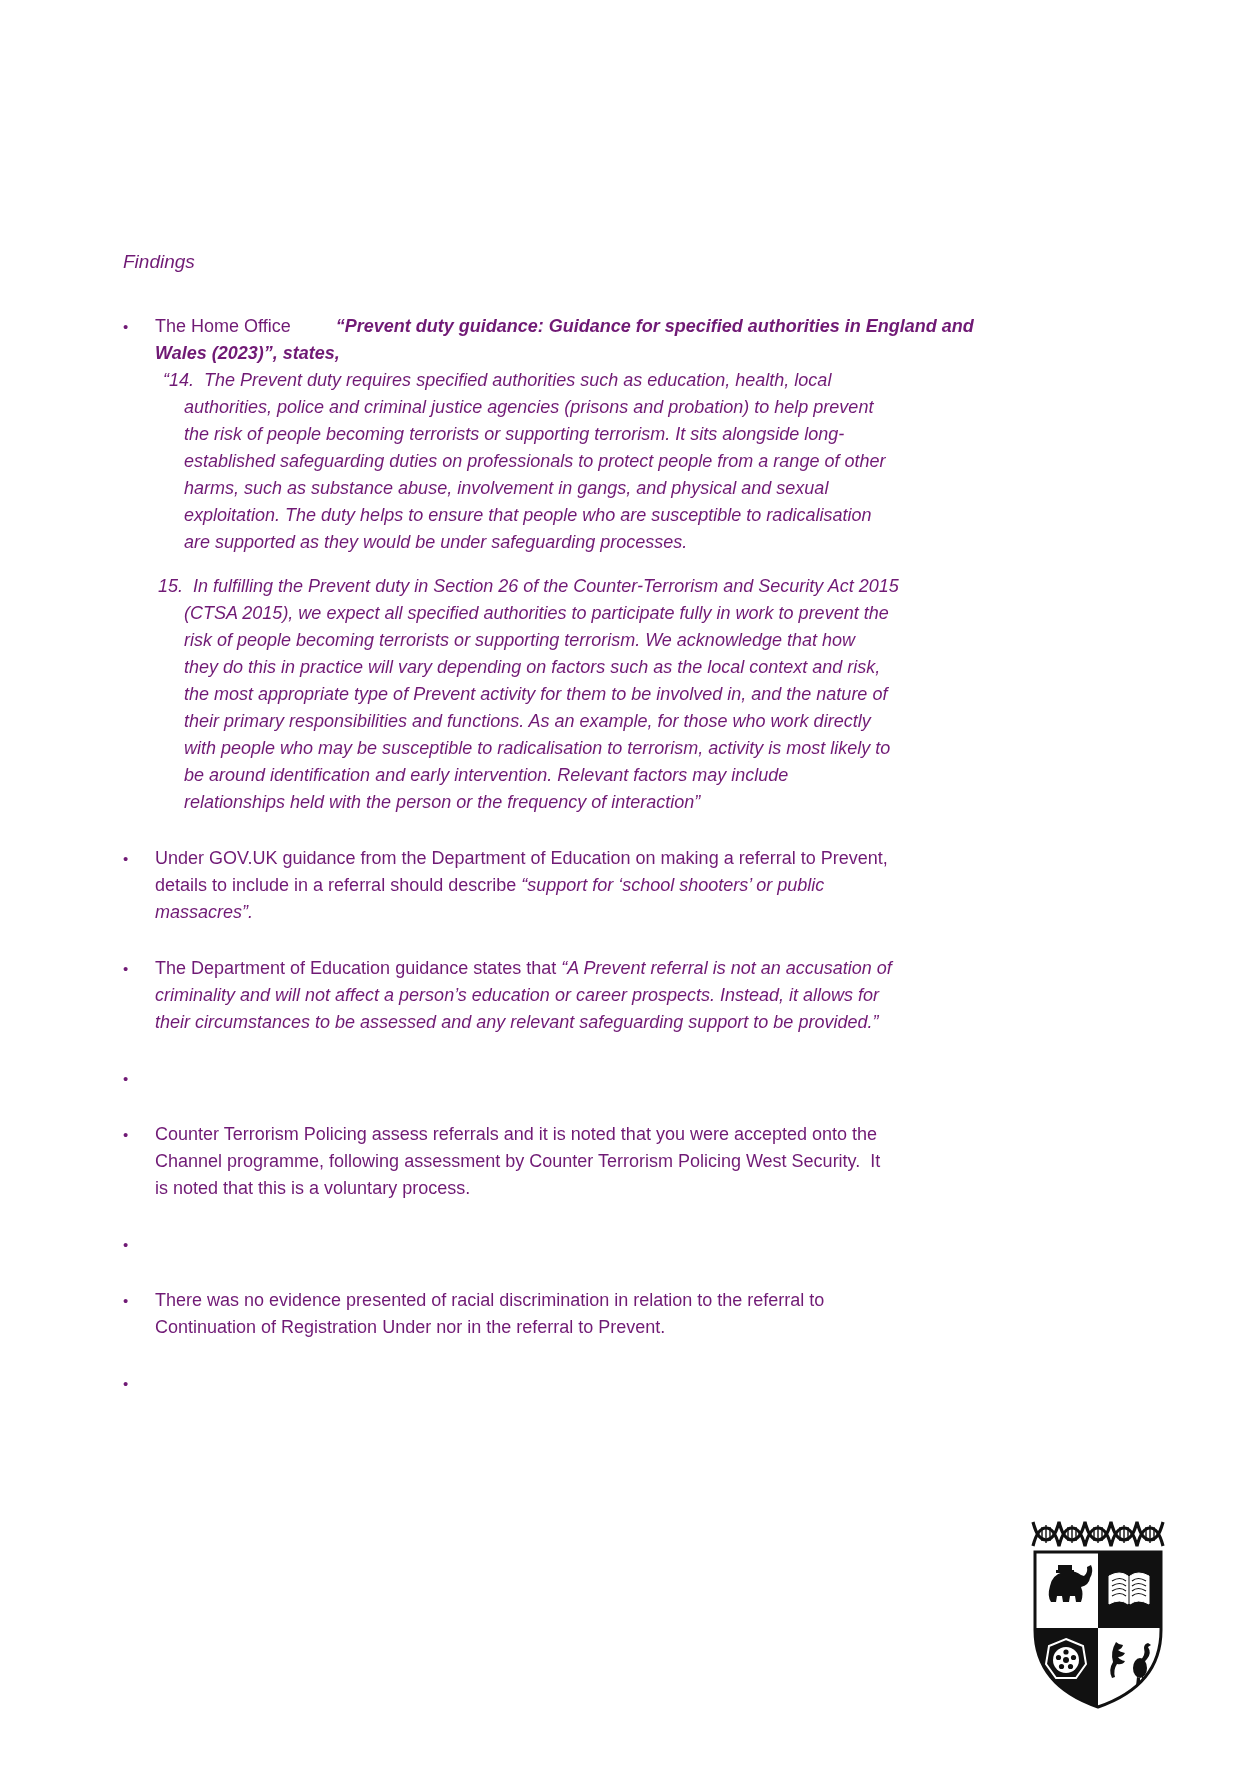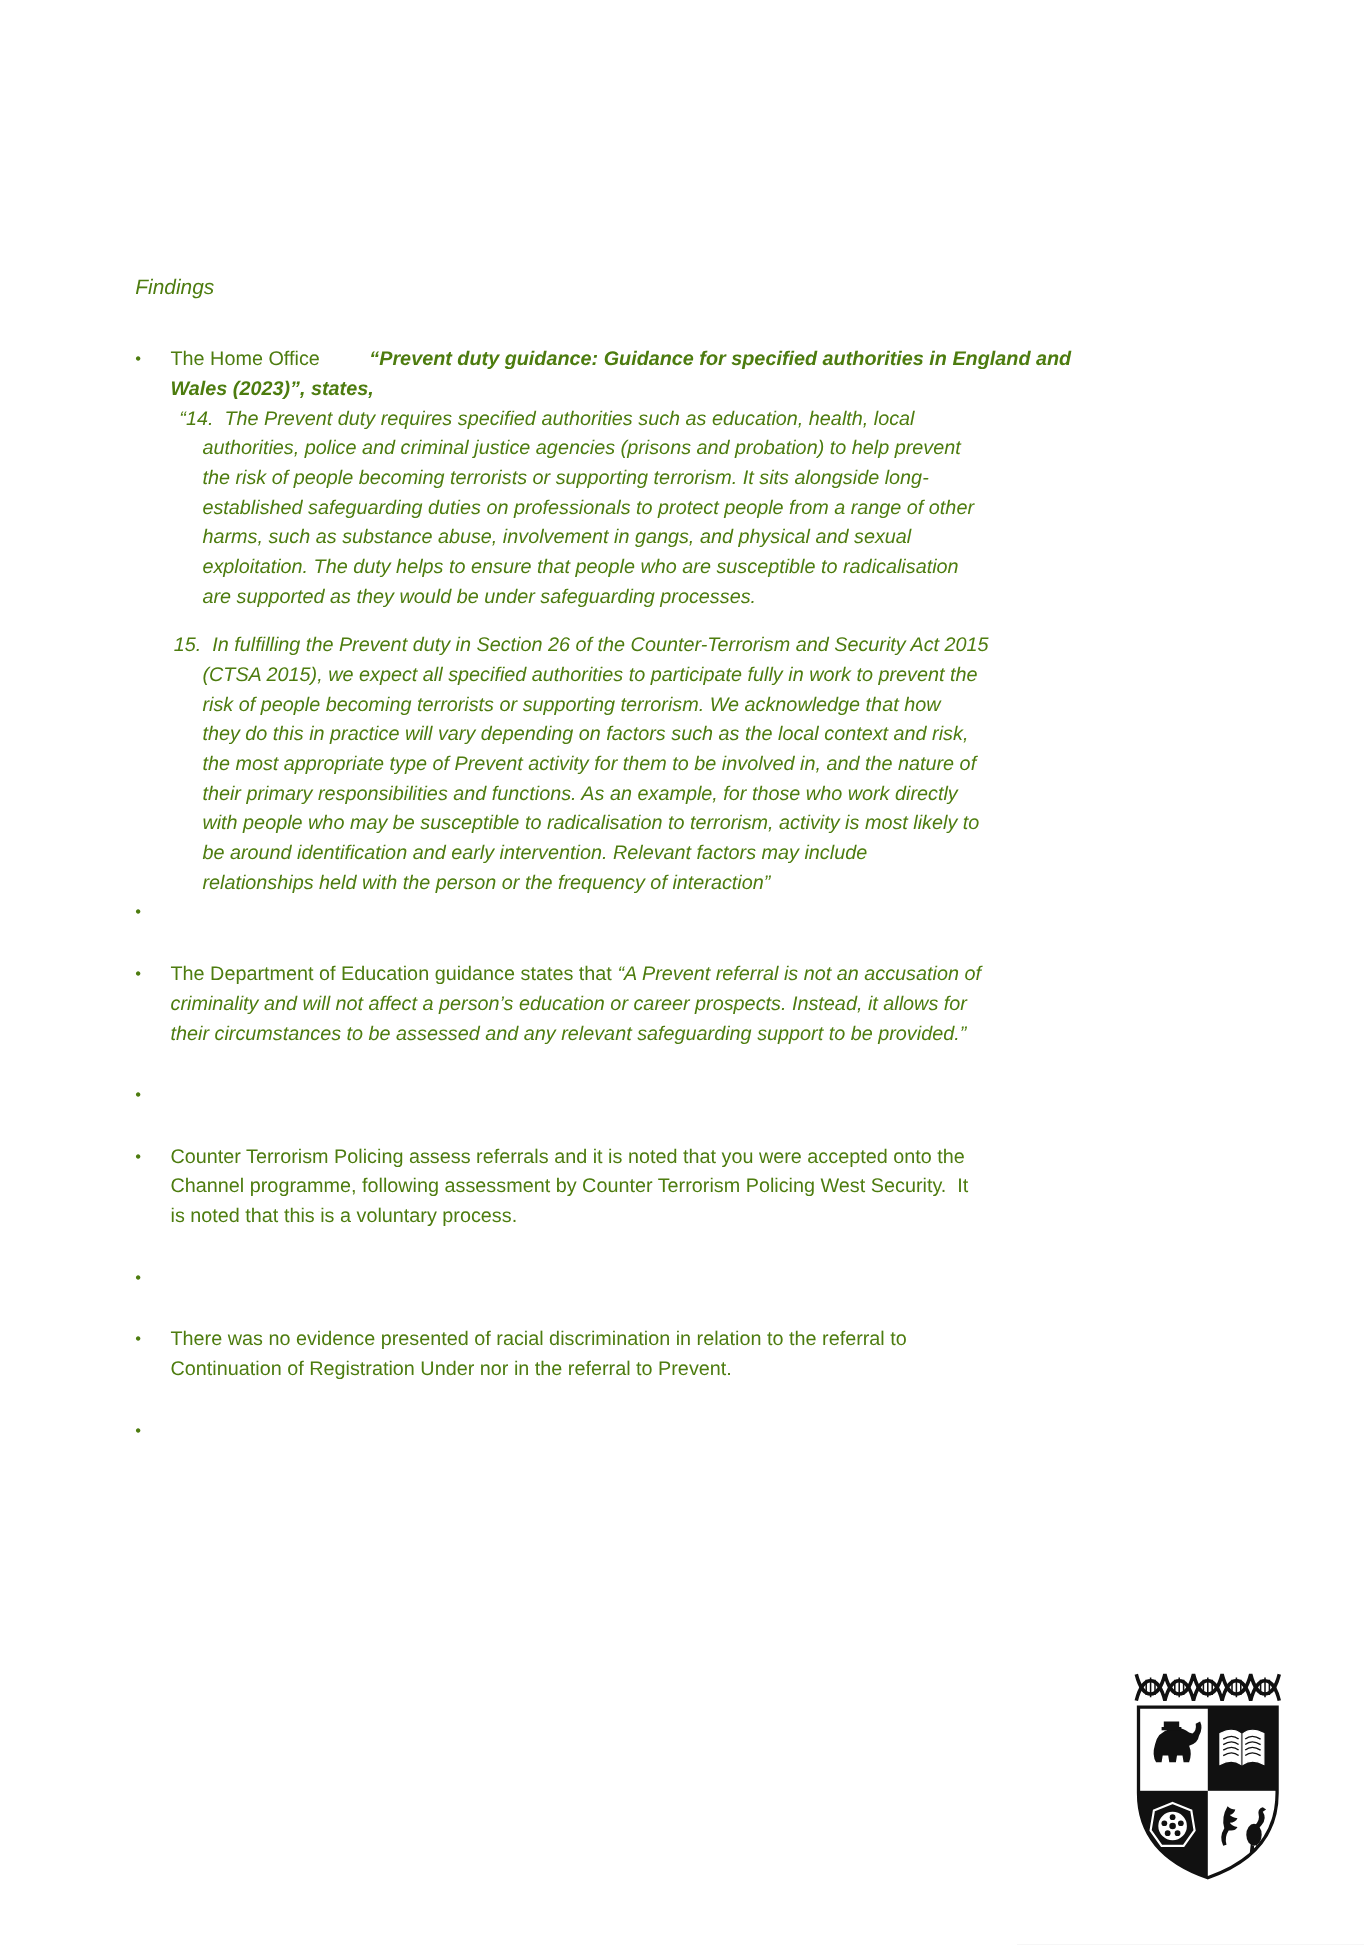--- a/index.html
+++ b/index.html
@@ -1,21 +1,21 @@
 <!DOCTYPE html>
 <html><head>
 <meta charset="utf-8">
 <style>
   html,body{margin:0;padding:0;background:#e8e8e8;}
   .page{
     position:relative;
     width:1240px;height:1768px;
     background:#ffffff;
     font-family:"Liberation Sans",sans-serif;
-    color:#4d7c0f;
+    color:#701a75;
     font-size:18px;
     line-height:27px;
     overflow:hidden;
     margin:0 auto;
   }
   .content{position:absolute;left:123px;top:248px;width:940px;}
   .findings{font-style:italic;font-size:19px;margin-bottom:38px;}
   .brow{display:flex;margin-bottom:29px;}
   .brow.no-gap{margin-bottom:0;}
   .marker{flex:0 0 32px;width:32px;font-size:15px;}
@@ -23,21 +23,21 @@
   .bi{font-style:italic;font-weight:bold;margin-left:40px;}
   .it{font-style:italic;}
   .quote{
     font-style:italic;
     white-space:pre-wrap;
     margin-left:32px;
     padding-left:29px;
     width:840px;
   }
   .q14{text-indent:-21px;margin-bottom:17px;}
-  .q15{text-indent:-26px;font-style:italic;}
+  .q15{text-indent:-26px;margin-bottom:29px;font-style:italic;}
   .crest{position:absolute;left:1028px;top:1518px;width:140px;height:192px;}
   .crest svg{display:block;}
 </style>
 </head>
 <body>
 
 <div class="page">
   <div class="content">
 
     <div class="findings">Findings</div>
@@ -61,20 +61,23 @@
 risk of people becoming terrorists or supporting terrorism. We acknowledge that how
 they do this in practice will vary depending on factors such as the local context and risk,
 the most appropriate type of Prevent activity for them to be involved in, and the nature of
 their primary responsibilities and functions. As an example, for those who work directly
 with people who may be susceptible to radicalisation to terrorism, activity is most likely to
 be around identification and early intervention. Relevant factors may include
 relationships held with the person or the frequency of interaction”</div>
 
     <div class="brow">
       <span class="marker">•</span>
+      <div class="btext"><span>Under GOV.UK guidance from the Department of Education on making a referral to Prevent,
+details to include in a referral should describe </span><span class="it">“support for ‘school shooters’ or public
+massacres”.</span></div>
     </div>
 
     <div class="brow">
       <span class="marker">•</span>
       <div class="btext"><span>The Department of Education guidance states that </span><span class="it">“A Prevent referral is not an accusation of
 criminality and will not affect a person’s education or career prospects. Instead, it allows for
 their circumstances to be assessed and any relevant safeguarding support to be provided.”</span></div>
     </div>
 
     <div class="brow">

